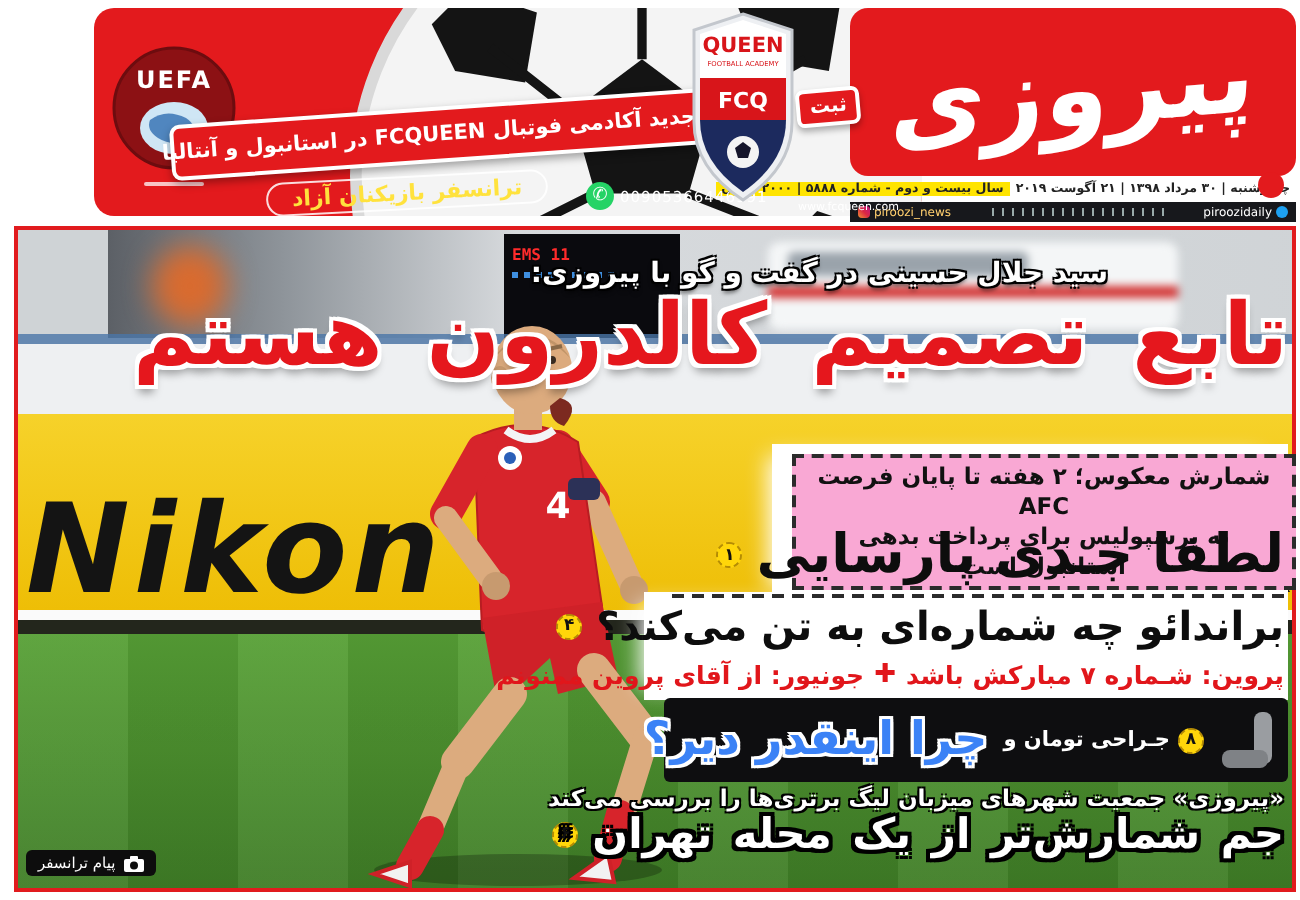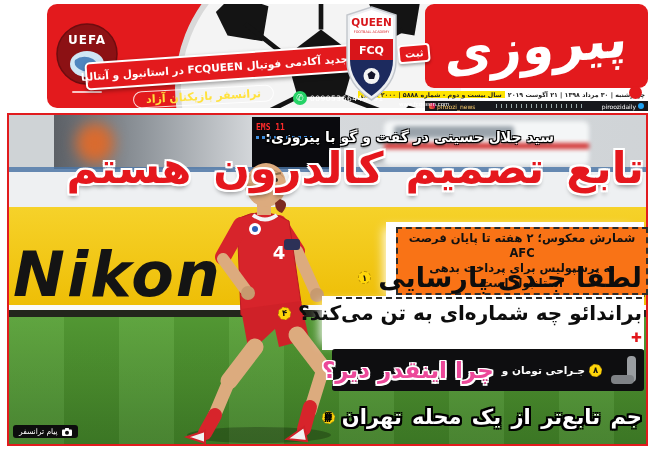--- a/index.html
+++ b/index.html
@@ -78,39 +78,39 @@
       word-spacing:7px;z-index:9;
       text-shadow:-2px -2px 0 #fff,2px -2px 0 #fff,-2px 2px 0 #fff,2px 2px 0 #fff,-2px 0 0 #fff,2px 0 0 #fff,
                   0 -2px 0 #fff,0 2px 0 #fff,0 4px 4px rgba(0,0,0,.35);}
 
   
   .panelA{left:386px;top:222px;width:258px;height:78px;background:#fff;z-index:10;
       box-shadow:-8px 0 10px -6px rgba(255,255,255,.95);}
   .panelB{left:322px;top:296px;width:322px;height:54px;background:#fff;z-index:10;
       box-shadow:-8px 0 10px -6px rgba(255,255,255,.95);}
   .afc-box{left:396px;top:227px;width:240px;border:2px dashed #2b2b2b;padding:2px 4px;z-index:11;
-      direction:rtl;text-align:center;font-size:11.5px;font-weight:bold;color:#111;line-height:15px;background:#f97316;}
+      direction:rtl;text-align:center;font-size:11.5px;font-weight:bold;color:#111;line-height:15px;background:#f9a8d4;}
   .badge{min-width:13px;height:13px;border-radius:50%;background:#ffd60a;color:#111;font-size:8.5px;font-weight:bold;
       display:flex;align-items:center;justify-content:center;border:1px dashed rgba(120,80,0,.55);box-sizing:border-box;}
   .lotfa{right:8px;top:262px;direction:rtl;display:flex;align-items:center;gap:7px;z-index:11;
       font-size:27px;font-weight:900;color:#0d0d0d;white-space:nowrap;}
   .sep{left:336px;top:297px;width:306px;border-top:2px dashed #2b2b2b;z-index:11;}
   .brandao{right:8px;top:301px;direction:rtl;display:flex;align-items:center;gap:7px;z-index:11;
       font-size:20px;font-weight:900;color:#0d0d0d;white-space:nowrap;}
   .parvin{right:8px;top:330px;direction:rtl;display:flex;align-items:center;gap:5px;z-index:11;
       font-size:12.5px;font-weight:800;color:#e1161b;white-space:nowrap;}
   .plus{font-size:13px;font-weight:900;color:#e1161b;}
   .whybar{left:332px;top:349px;width:312px;height:42px;background:#0e0e10;border-radius:3px;display:flex;direction:rtl;
       align-items:center;padding:0 8px;box-sizing:border-box;gap:8px;z-index:11;}
   .l-logo{position:relative;width:26px;height:28px;flex:none;}
   .l-v{position:absolute;right:0;top:0;width:9px;height:26px;background:#9a9da1;border-radius:4px;}
   .l-h{position:absolute;right:2px;bottom:0;width:23px;height:9px;background:#7f8286;border-radius:4px;}
   .why-kickers{text-align:right;color:#fff;font-size:10.5px;font-weight:bold;line-height:13px;white-space:nowrap;}
   .wk1{display:flex;align-items:center;gap:4px;justify-content:flex-start;}
-  .why-title{flex:1;text-align:center;font-size:23px;font-weight:900;color:#ec4899;white-space:nowrap;
+  .why-title{flex:1;text-align:center;font-size:23px;font-weight:900;color:#3b82f6;white-space:nowrap;
       text-shadow:-1.5px -1.5px 0 #fff,1.5px -1.5px 0 #fff,-1.5px 1.5px 0 #fff,1.5px 1.5px 0 #fff,
                   -1.5px 0 0 #fff,1.5px 0 0 #fff,0 -1.5px 0 #fff,0 1.5px 0 #fff;}
   .jam-kicker{right:8px;top:392px;direction:rtl;font-size:11.5px;font-weight:bold;color:#fff;z-index:11;white-space:nowrap;
       text-shadow:-1px -1px 0 #000,1px -1px 0 #000,-1px 1px 0 #000,1px 1px 0 #000;}
   .jam-title{right:8px;top:405px;direction:rtl;display:flex;align-items:center;gap:7px;z-index:11;
       font-size:21px;font-weight:900;color:#fff;white-space:nowrap;word-spacing:3px;
       text-shadow:-2px -2px 0 #000,2px -2px 0 #000,-2px 2px 0 #000,2px 2px 0 #000,-2px 0 0 #000,2px 0 0 #000,
                   0 -2px 0 #000,0 2px 0 #000;}
 </style>
 </head>
@@ -277,35 +277,38 @@
   </div>
 
   <div class="abs sep"></div>
 
   <div class="abs brandao">
     <span>براندائو چه شماره‌ای به تن می‌کند؟</span>
     <span class="badge">۴</span>
   </div>
 
   <div class="abs parvin">
+    <span>پروین: شـماره ۷ مبارکش باشد</span>
     <span class="plus">✚</span>
+    <span>جونیور: از آقای پروین ممنونم</span>
   </div>
 
   <div class="abs whybar">
     <div class="l-logo">
       <div class="l-v"></div>
         <div class="l-h"></div>
     </div>
     <div class="why-kickers">
       <div class="wk1">
         <span class="badge">۸</span>
         <span>جـراحی تومان و</span>
       </div>
     </div>
     <div class="why-title">چرا اینقدر دیر؟</div>
   </div>
 
+  <div class="abs jam-kicker">«پیروزی» جمعیت شهرهای میزبان لیگ برتری‌ها را بررسی می‌کند</div>
   <div class="abs jam-title">
-    <span>جم تابع‌تر از یک محله تهران</span>
+    <span>جم شمارش‌تر از یک محله تهران</span>
     <span class="badge">۶</span>
   </div>
 
 </div>
 
 </body></html>

